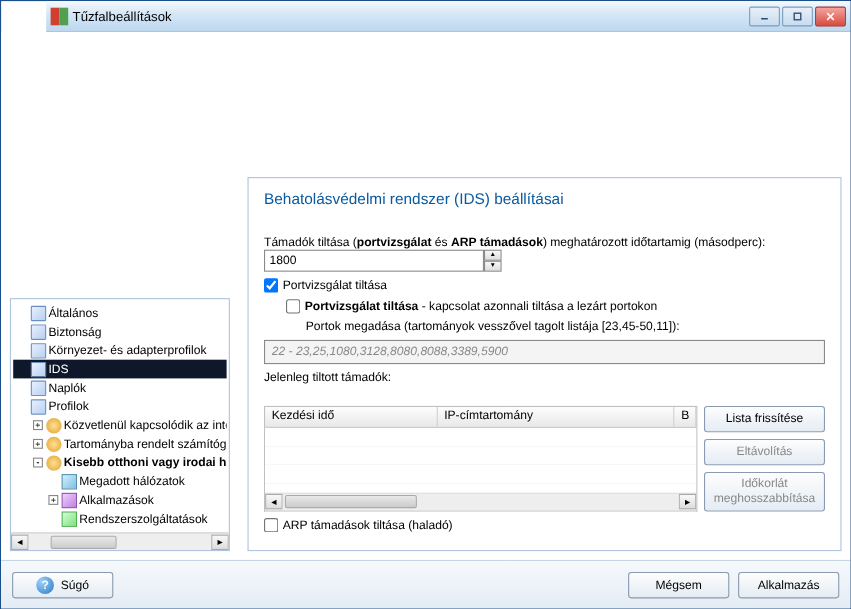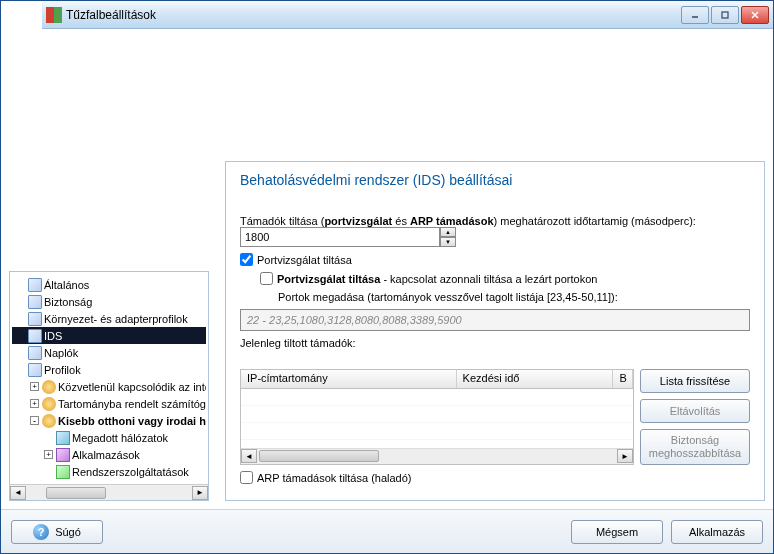--- a/index.html
+++ b/index.html
@@ -212,39 +212,39 @@
         <div style="margin-left:18px;">Portok megadása (tartományok vesszővel tagolt listája [23,45-50,11]):</div>
       </div>
 
       <input class="ports-input" type="text" readonly="" value="22 - 23,25,1080,3128,8080,8088,3389,5900" style="">
 
       <div style="margin-bottom:20px;">Jelenleg tiltott támadók:</div>
 
       <div class="table-area">
         <div class="table-wrap">
           <div class="table-header-row">
+            <div class="th" style="width:40%">Kezdési idő</div>
             <div class="th" style="width:55%">IP-címtartomány</div>
-            <div class="th" style="width:40%">Kezdési idő</div>
             <div class="th" style="width:5%">B</div>
           </div>
           <div class="table-body">
             <div class="table-rows-area"></div>
             <div class="hscroll">
               <div class="sb-btn">◄</div>
               <div class="sb-track">
                   <div class="sb-thumb"></div>
                 </div>
               <div class="sb-btn">►</div>
             </div>
           </div>
         </div>
         <div class="side-buttons">
           <button class="btn">Lista frissítése</button>
           <button class="btn disabled">Eltávolítás</button>
-          <button class="btn tall disabled">Biztonság meghosszabbítása</button>
+          <button class="btn tall disabled">Időkorlát meghosszabbítása</button>
         </div>
       </div>
 
       <div class="checkbox-row" style="margin-top:6px;">
         <input type="checkbox" id="cb3" style="">
         <label for="cb3">ARP támadások tiltása (haladó)</label>
       </div>
     </div>
   </div>
 

